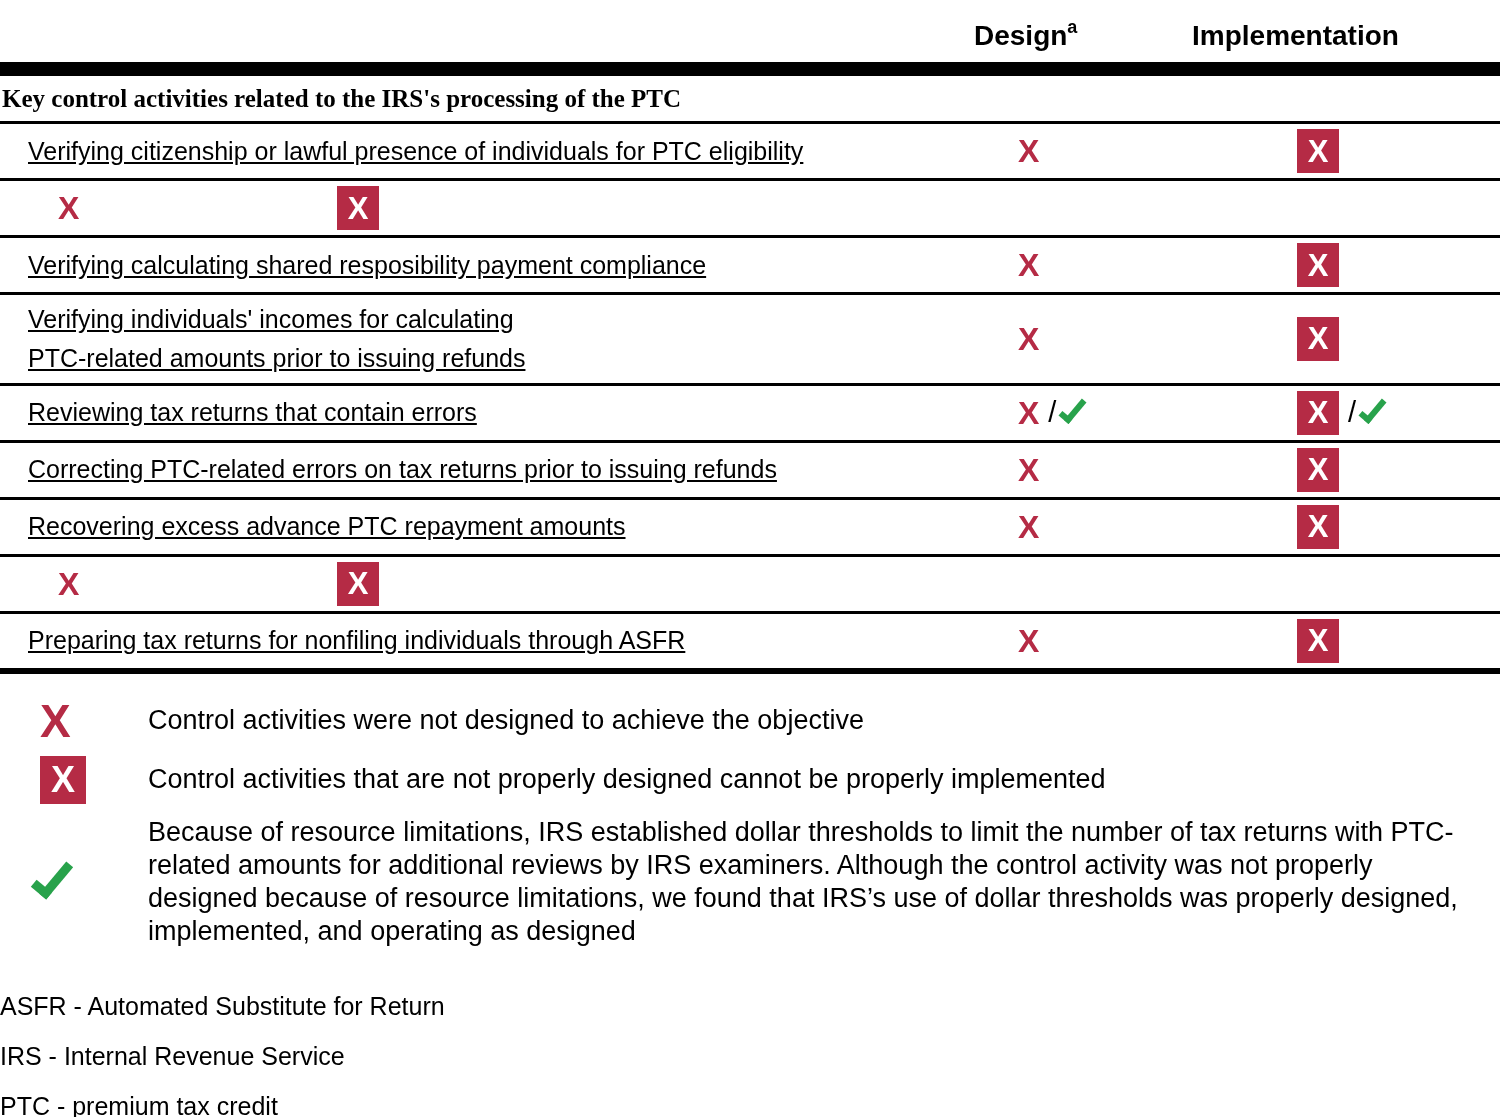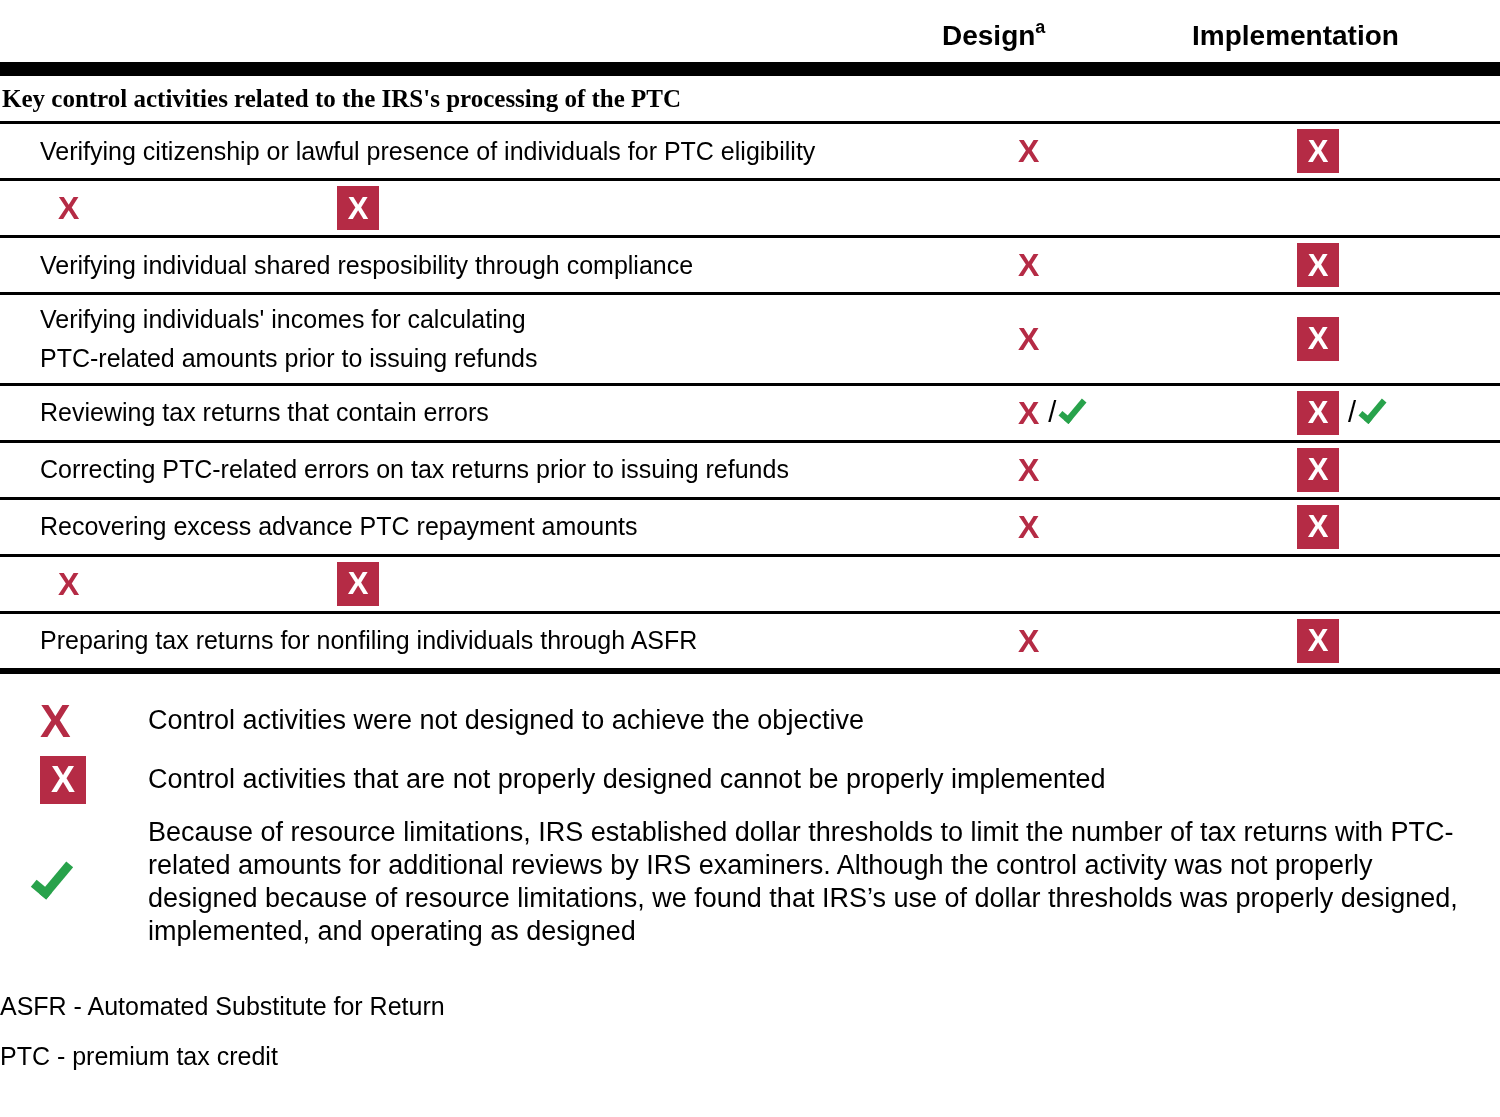--- a/index.html
+++ b/index.html
@@ -9,36 +9,36 @@
     background: #ffffff; color: var(--ink);
     font-family: "Liberation Sans", sans-serif;
     overflow: hidden;
   }
   
   .col-activity { flex: 1 1 auto; min-width: 0; }
   .col-design   { width: 180px; flex: none; }
   .col-impl     { width: 360px; flex: none; }
 
   
-  .header-row { display: flex; align-items: flex-end; height: 62px; padding-bottom: 10px; gap: 32px; }
+  .header-row { display: flex; align-items: flex-end; height: 62px; padding-bottom: 10px; }
   .header-label { font-weight: bold; font-size: 28px; }
   .header-row .col-design { padding-left: 14px; }
   .header-row .col-impl   { padding-left: 52px; }
   .header-label sup { font-size: 18px; font-weight: bold; position: relative; top: -2px; }
 
   .top-bar { height: 14px; background: #000; }
 
   
   .section-row { border-bottom: 3px solid #000; padding: 9px 0 8px 2px; font-family: Liberation Serif, serif; }
   .section-title { font-weight: bold; font-size: 25px; }
 
   
   .t-row { display: flex; align-items: center; min-height: 53px; border-bottom: 3px solid #000; padding: 5px 0; }
   .t-row.last { border-bottom: 6px solid #000; }
-  .cell-activity { padding-left: 40px; font-size: 25px; line-height: 1.55; white-space: pre-line; }
+  .cell-activity { padding-left: 28px; font-size: 25px; line-height: 1.55; white-space: pre-line; text-decoration: underline; }
   .cell-design { padding-left: 58px; display: flex; align-items: center; }
   .cell-impl   { padding-left: 157px; display: flex; align-items: center; }
 
   
   .x-mark { color: var(--red); font-weight: bold; font-size: 32px; line-height: 1; }
   .boxed-x {
     display: inline-flex; align-items: center; justify-content: center;
     width: 42px; height: 44px; background: var(--red);
     color: #fff; font-weight: bold; font-size: 31px; line-height: 1;
   }
@@ -91,21 +91,21 @@
       </div>
       <div class="t-row">
         <div class="col-design cell-design">
           <span class="x-mark">X</span>
         </div>
         <div class="col-impl cell-impl">
           <span class="boxed-x">X</span>
         </div>
       </div>
       <div class="t-row">
-        <div class="col-activity cell-activity">Verifying individual shared resposibility through compliance</div>
+        <div class="col-activity cell-activity">Verifying calculating shared resposibility payment compliance</div>
         <div class="col-design cell-design">
           <span class="x-mark">X</span>
         </div>
         <div class="col-impl cell-impl">
           <span class="boxed-x">X</span>
         </div>
       </div>
       <div class="t-row">
         <div class="col-activity cell-activity">Verifying individuals' incomes for calculating
 PTC-related amounts prior to issuing refunds</div>
@@ -182,16 +182,17 @@
     <div class="legend-item">
       <div class="legend-symbol">
         <span class="check-icon check-big"></span>
       </div>
       <div class="legend-text">Because of resource limitations, IRS established dollar thresholds to limit the number of tax returns with PTC-related amounts for additional reviews by IRS examiners. Although the control activity was not properly designed because of resource limitations, we found that IRS’s use of dollar thresholds was properly designed, implemented, and operating as designed</div>
     </div>
   </div>
 
   <div class="abbrs">
     <div class="abbr-line">ASFR - Automated Substitute for Return</div>
+    <div class="abbr-line">IRS - Internal Revenue Service</div>
     <div class="abbr-line">PTC - premium tax credit</div>
   </div>
 
 </div>
 
 </body></html>

